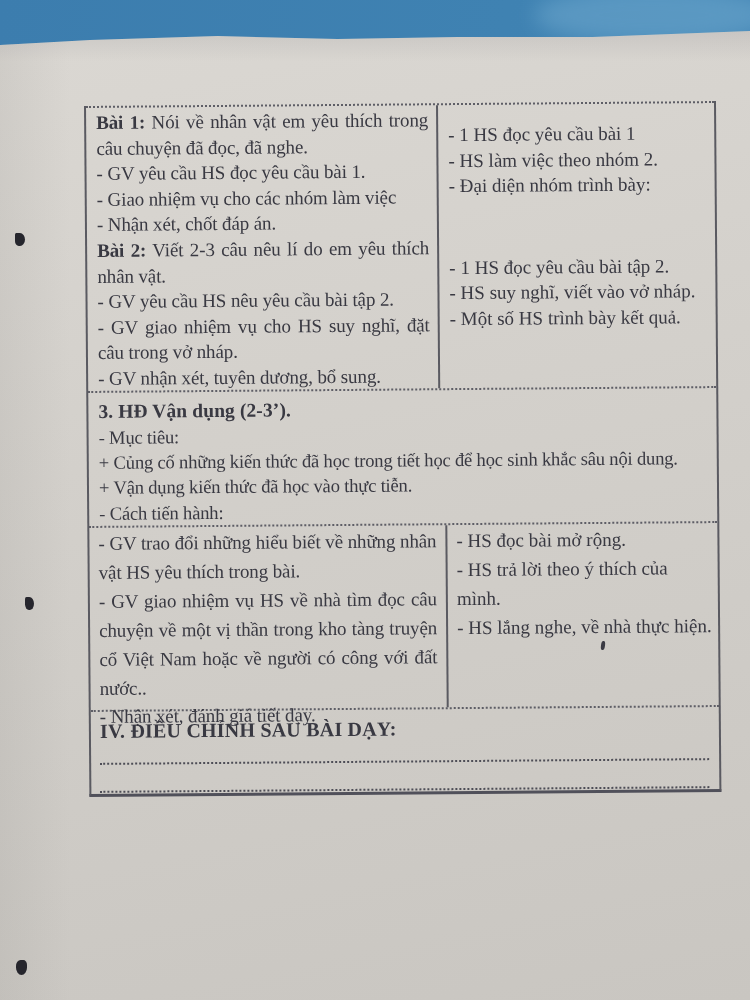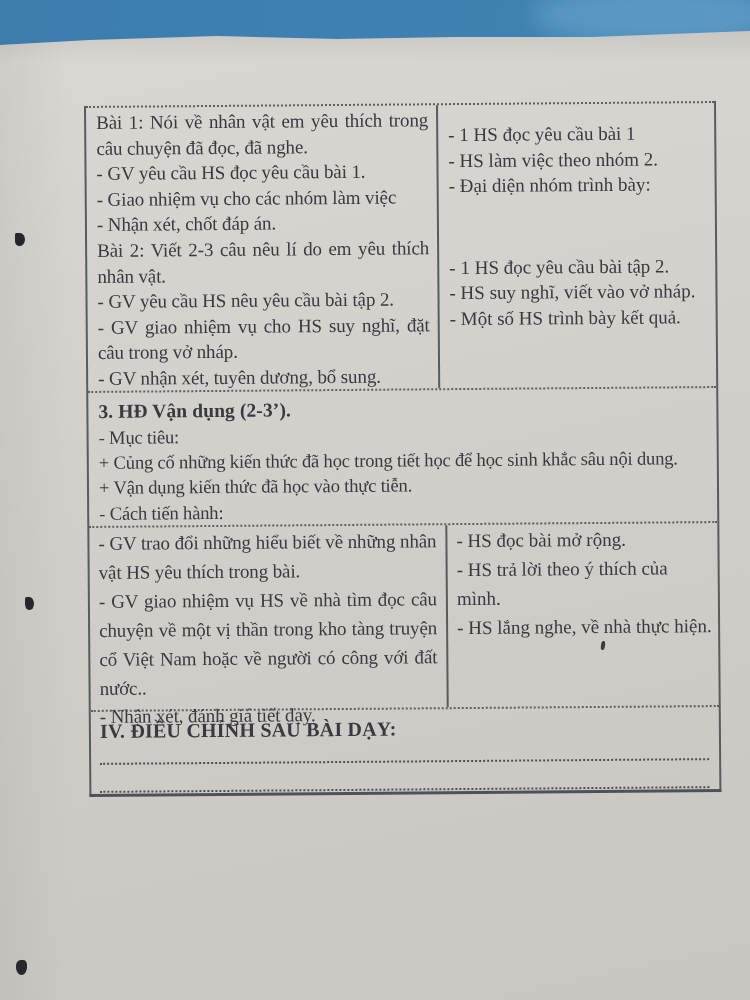--- a/index.html
+++ b/index.html
@@ -26,21 +26,21 @@
   #sec4 {height:84px; display:block; padding:6px 8px 0 9px;}
   .cell {box-sizing:border-box; height:100%;}
   #row1 .cell.left  {width:352px; border-right:2px solid #5a5a61; padding:2px 8px 0 10px;}
   #row1 .cell.right {flex:1; padding:0 4px 0 10px;}
   #row3 .cell.left  {width:358px; border-right:2px solid #5a5a61; padding:2px 9px 0 9px;}
   #row3 .cell.right {flex:1; padding:2px 4px 0 9px;}
 
   .t19 {font-size:19px; line-height:25.6px; margin:0;}
   .justify {text-align:justify; letter-spacing:-0.12px;}
   #row3 .t19 {line-height:28.9px;}
-  .bold {font-weight:400;margin-top:12px;}
+  .bold {font-weight:700;margin-top:12px;}
 
   #row1 .group1 {margin-top:17px;}
   #row1 .group2 {margin-top:56px;}
 
   #sec3 .heading {font-size:19.5px; font-weight:700; line-height:27px; margin:0; letter-spacing:.1px;}
   #sec3 .line {font-size:18.6px; line-height:25.2px; margin:0; white-space:nowrap; overflow:hidden; letter-spacing:-.2px;}
 
   #sec4 .heading {font-size:20px; font-weight:700; margin:0; letter-spacing:.2px; line-height:26px;}
   .dotline {height:0; border-bottom:2.5px dotted #4d4d56;}
   .dot1 {margin:19px 2px 0 0;}

